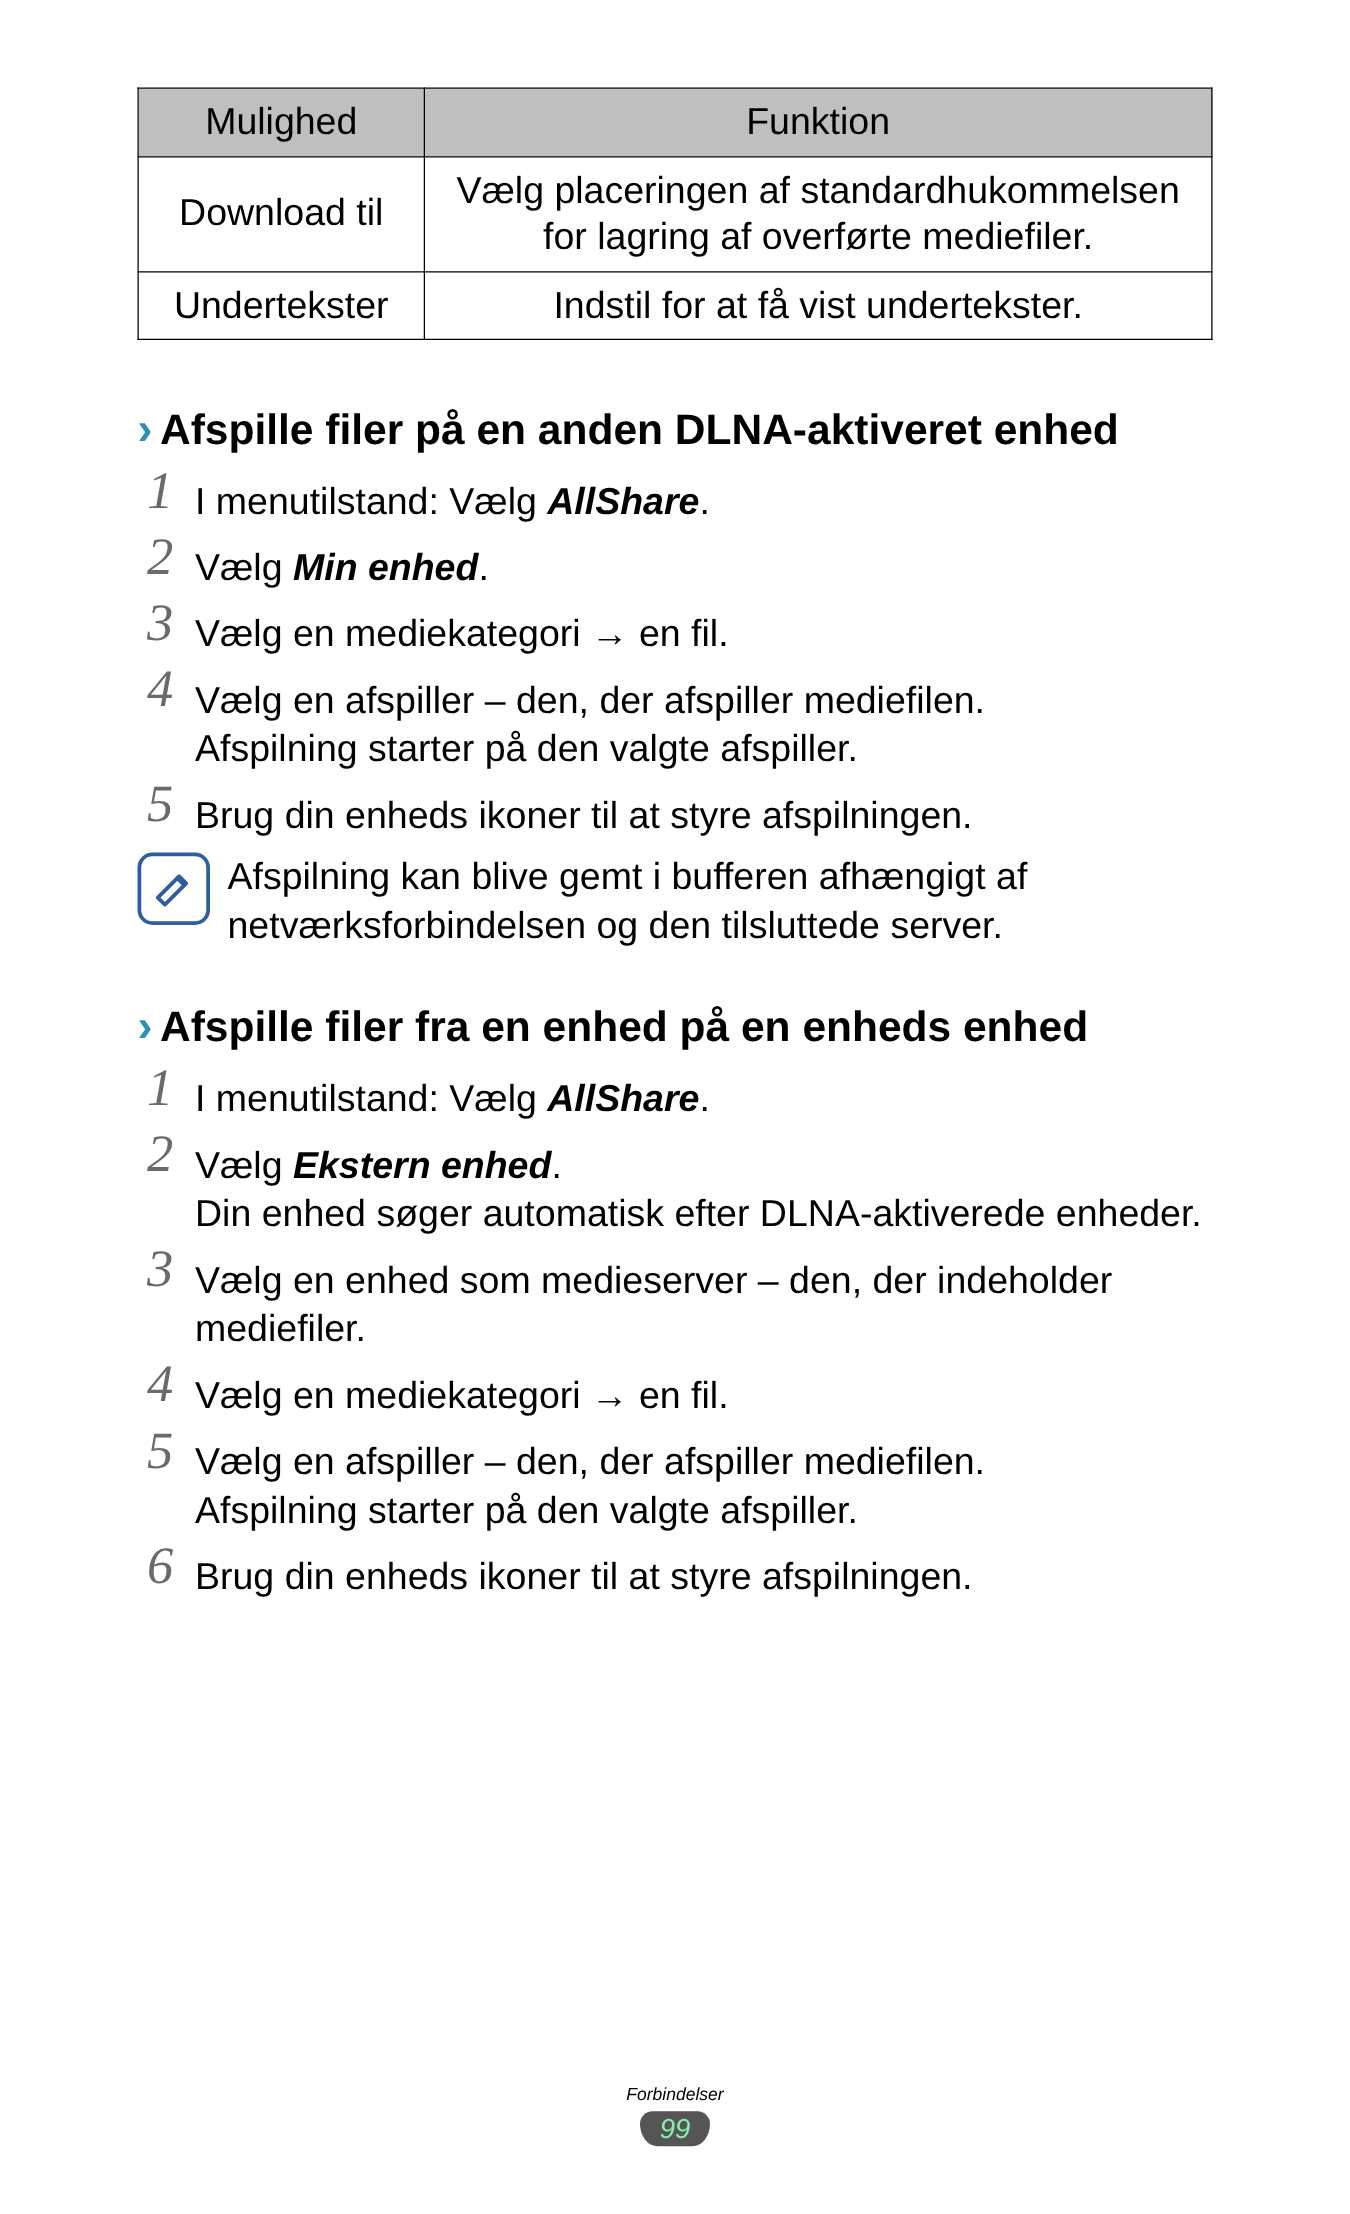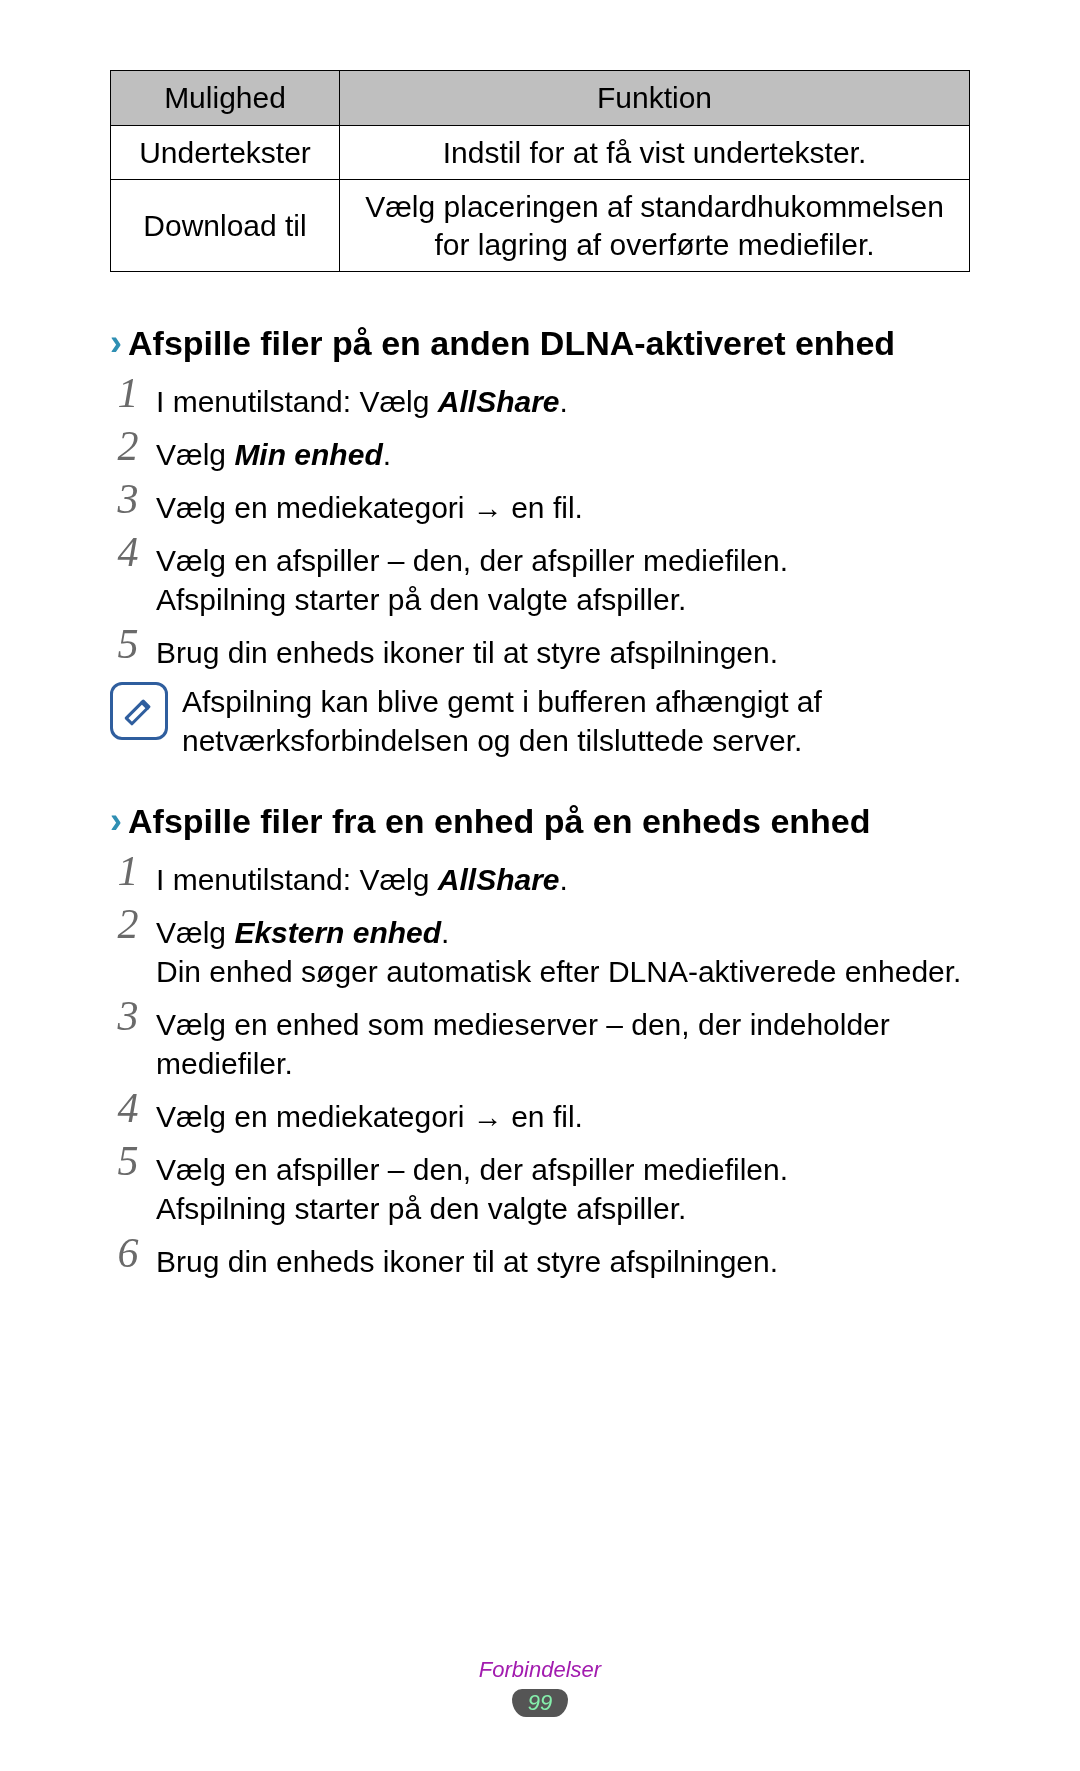--- a/index.html
+++ b/index.html
@@ -105,22 +105,22 @@
   }
 
   .footer {
     position: absolute;
     left: 0; right: 0;
     bottom: 54px;
     text-align: center;
   }
   .footer-label {
     font-style: italic;
-    font-size: 22px;
-    color: #a21caf;
+    font-size: 14px;
+    color: #000000;
     margin-bottom: 6px;
   }
   .pagenum {
     display: inline-block;
     background: #555;
     color: #86efac;
     font-style: italic;
     font-size: 22px;
     padding: 2px 0;
     width: 56px;
@@ -135,26 +135,26 @@
 
   <table class="opts">
     <thead>
       <tr>
         <th>Mulighed</th>
         <th>Funktion</th>
       </tr>
     </thead>
     <tbody>
       <tr>
+        <td>Download til</td>
+        <td>Vælg placeringen af standardhukommelsen for lagring af overførte mediefiler.</td>
+      </tr>
+      <tr>
         <td>Undertekster</td>
         <td>Indstil for at få vist undertekster.</td>
-      </tr>
-      <tr>
-        <td>Download til</td>
-        <td>Vælg placeringen af standardhukommelsen for lagring af overførte mediefiler.</td>
       </tr>
     </tbody>
   </table>
 
   <div class="section-title">
     <span class="chevron">›</span>
     <span>Afspille filer på en anden DLNA-aktiveret enhed</span>
   </div>
 
   <ol class="steps">

